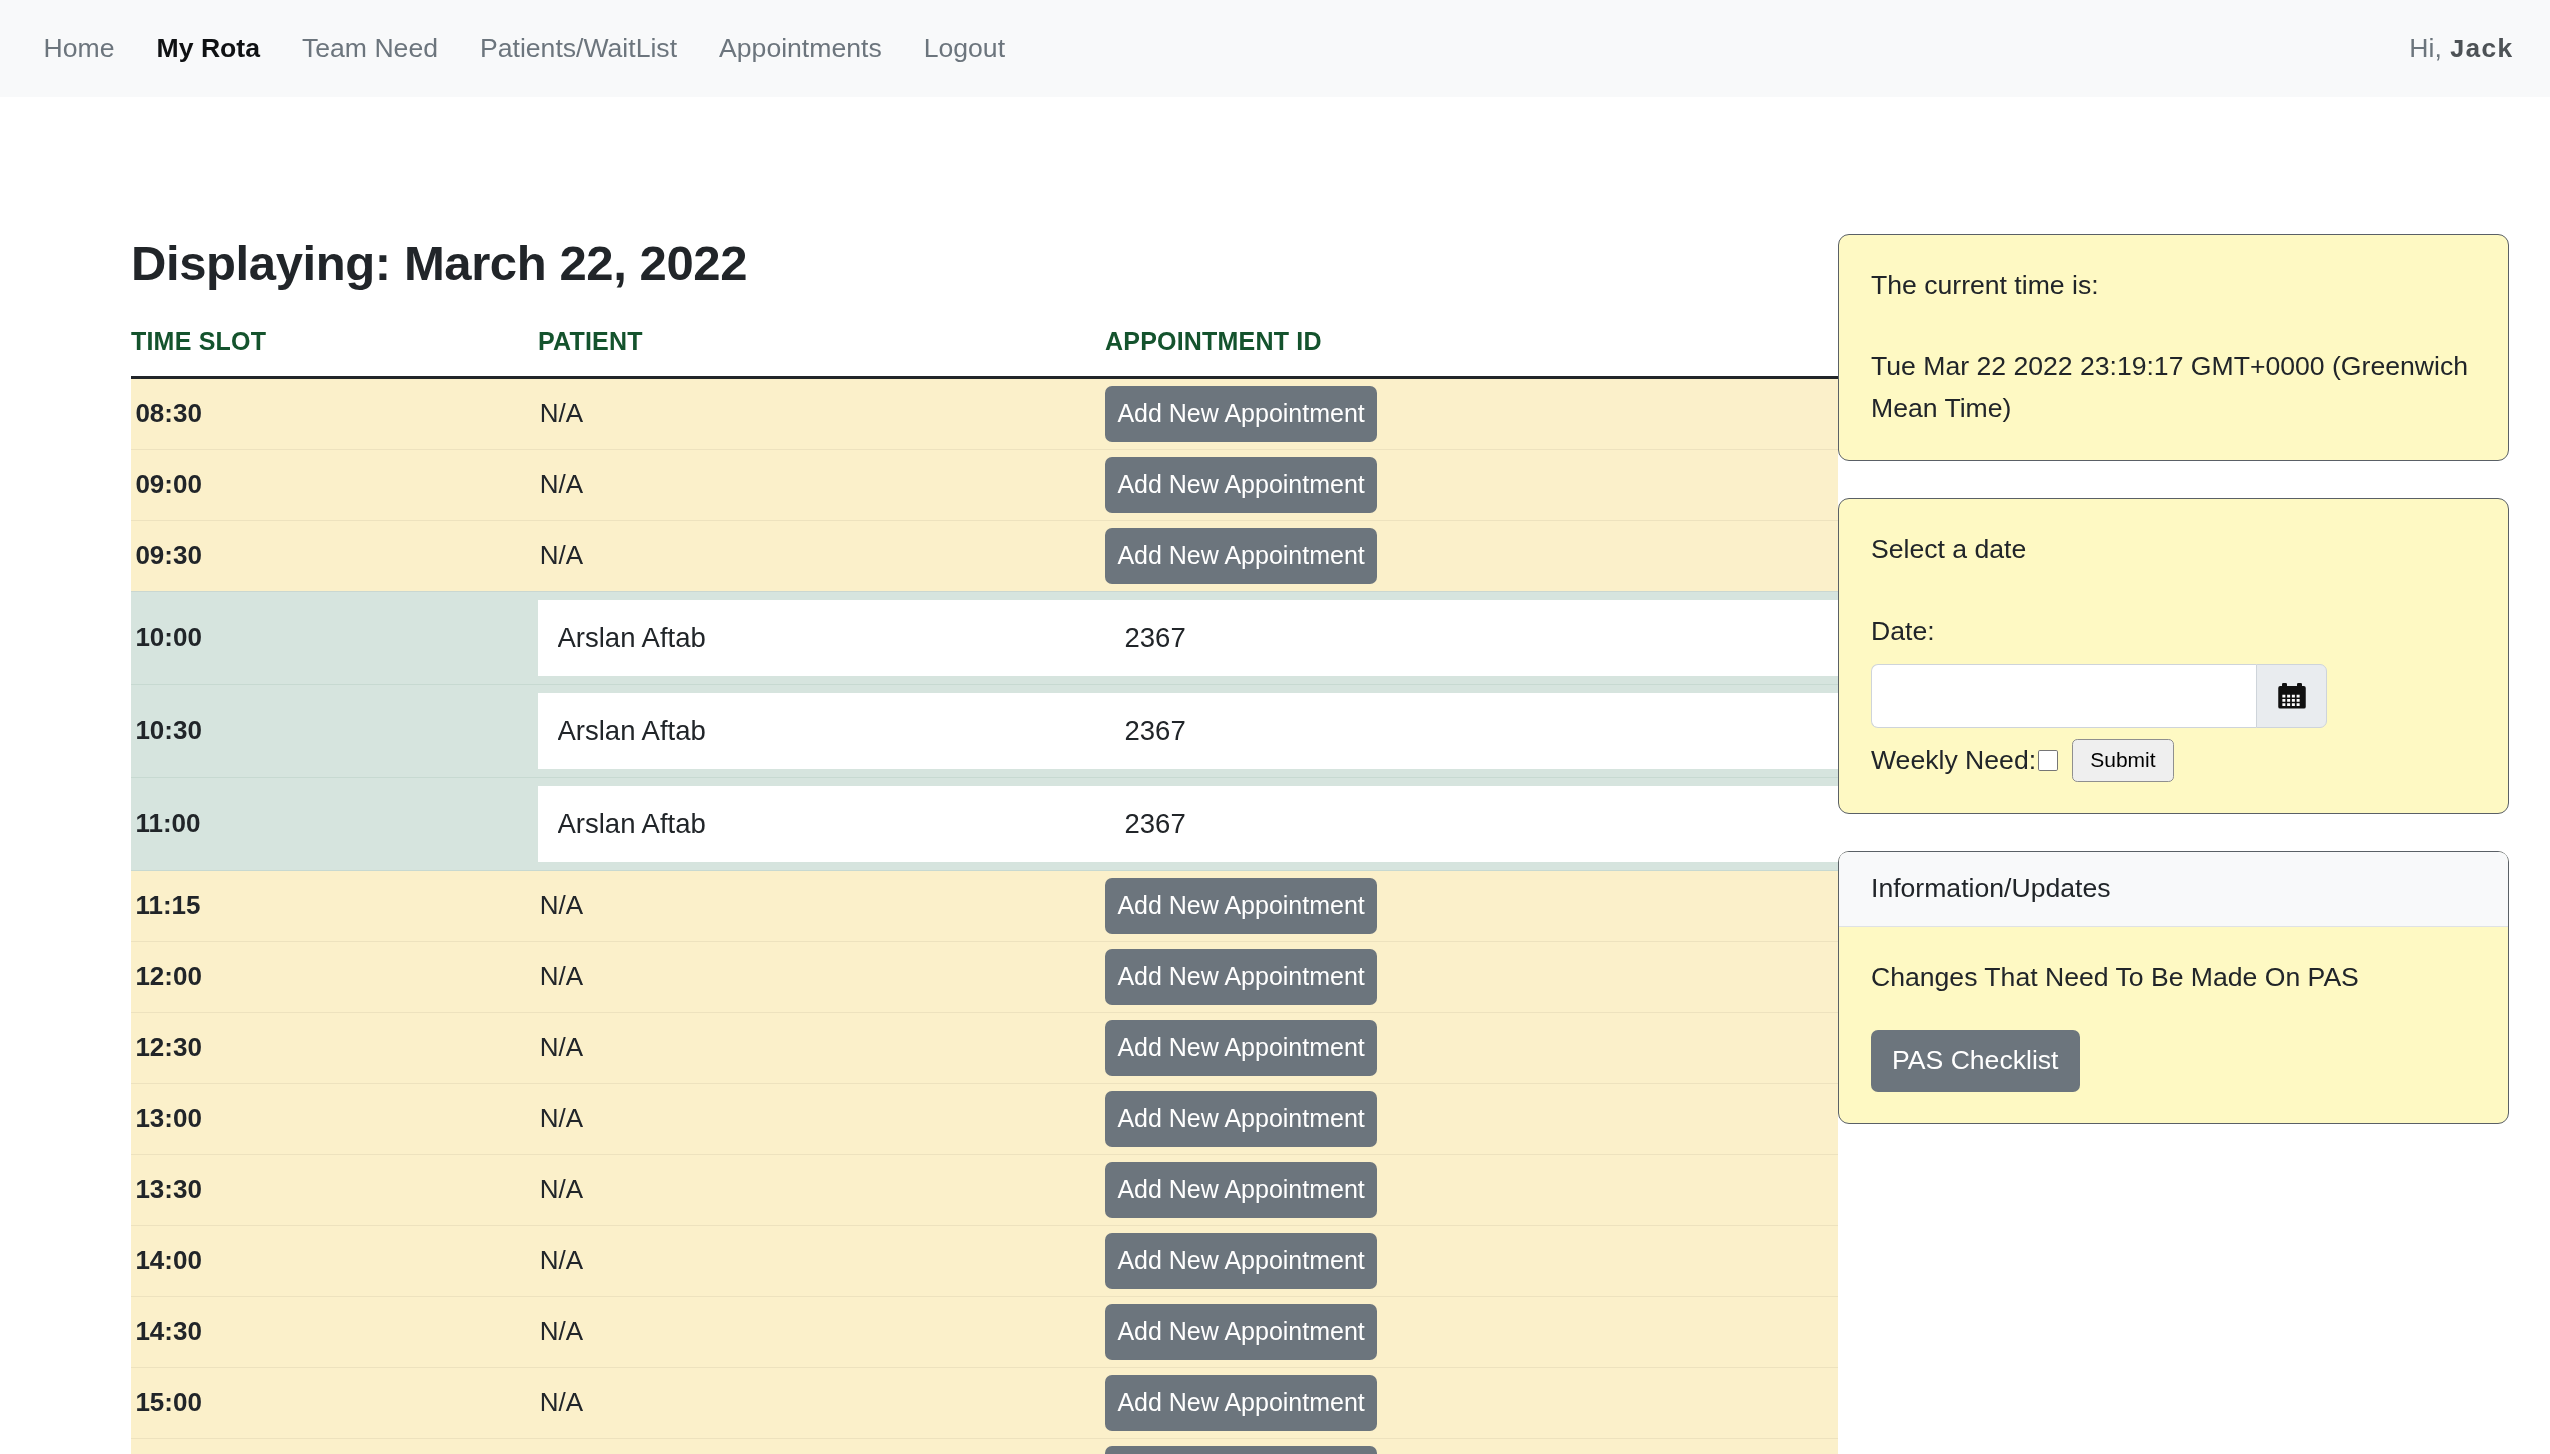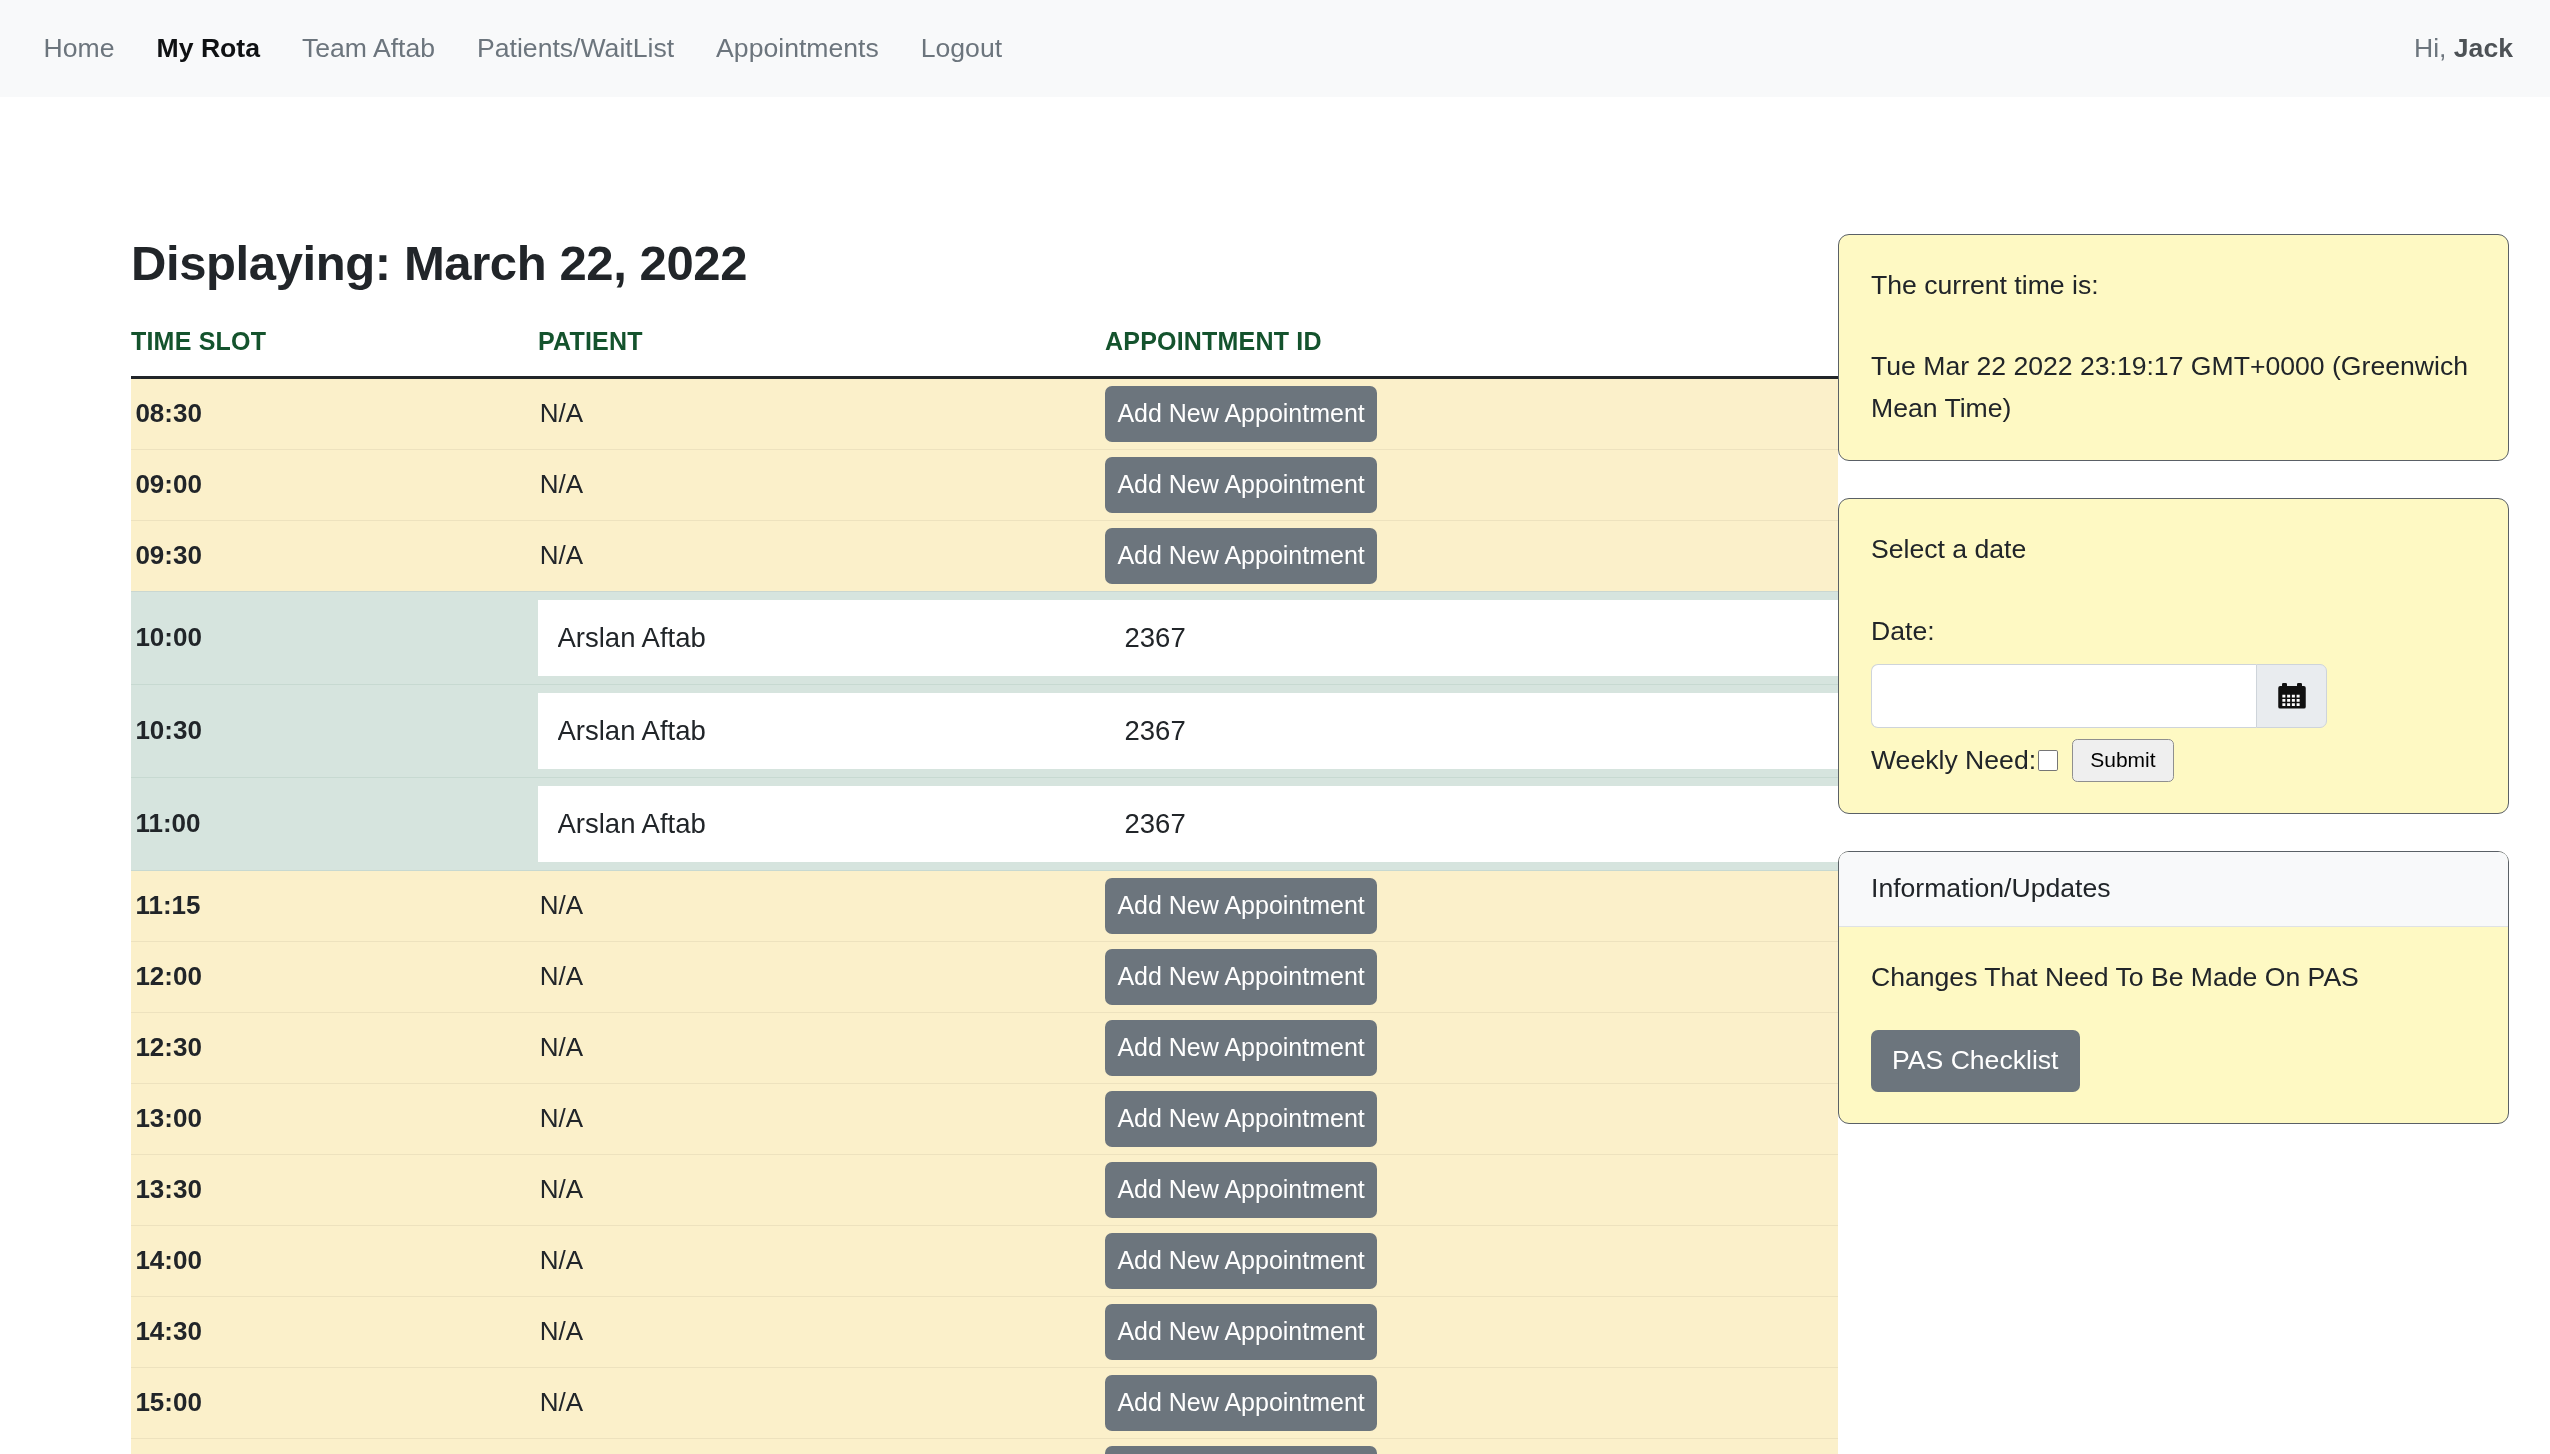--- a/index.html
+++ b/index.html
@@ -37,21 +37,21 @@
   .nav-link.active {
     color: #0f1113;
     font-weight: bold;
   }
   .nav-right {
     margin-left: auto;
     font-size: 26.6px;
     color: #6c757d;
     white-space: nowrap;
   }
-  .nav-right b { color: #4d5256; font-weight: bold; }
+  .nav-right b { color: #4d5256; font-weight: bold; font-family: Liberation Mono, monospace; }
 
   
   .page {
     display: flex;
     align-items: flex-start;
     padding: 0;
     width: 100%;
   }
   .main-col {
     width: 1838px;
@@ -261,21 +261,21 @@
     cursor: pointer;
   }
 </style>
 </head>
 <body>
 
 <div class="navbar">
   <div class="nav-links" id="nav-links">
       <a class="nav-link" href="#">Home</a>
       <a class="nav-link active" href="#">My Rota</a>
-      <a class="nav-link" href="#">Team Aftab</a>
+      <a class="nav-link" href="#">Team Need</a>
       <a class="nav-link" href="#">Patients/WaitList</a>
       <a class="nav-link" href="#">Appointments</a>
       <a class="nav-link" href="#">Logout</a>
     </div>
   <div class="nav-right">
     <span>Hi, </span><b>Jack</b>
   </div>
 </div>
 
 <div class="page">

